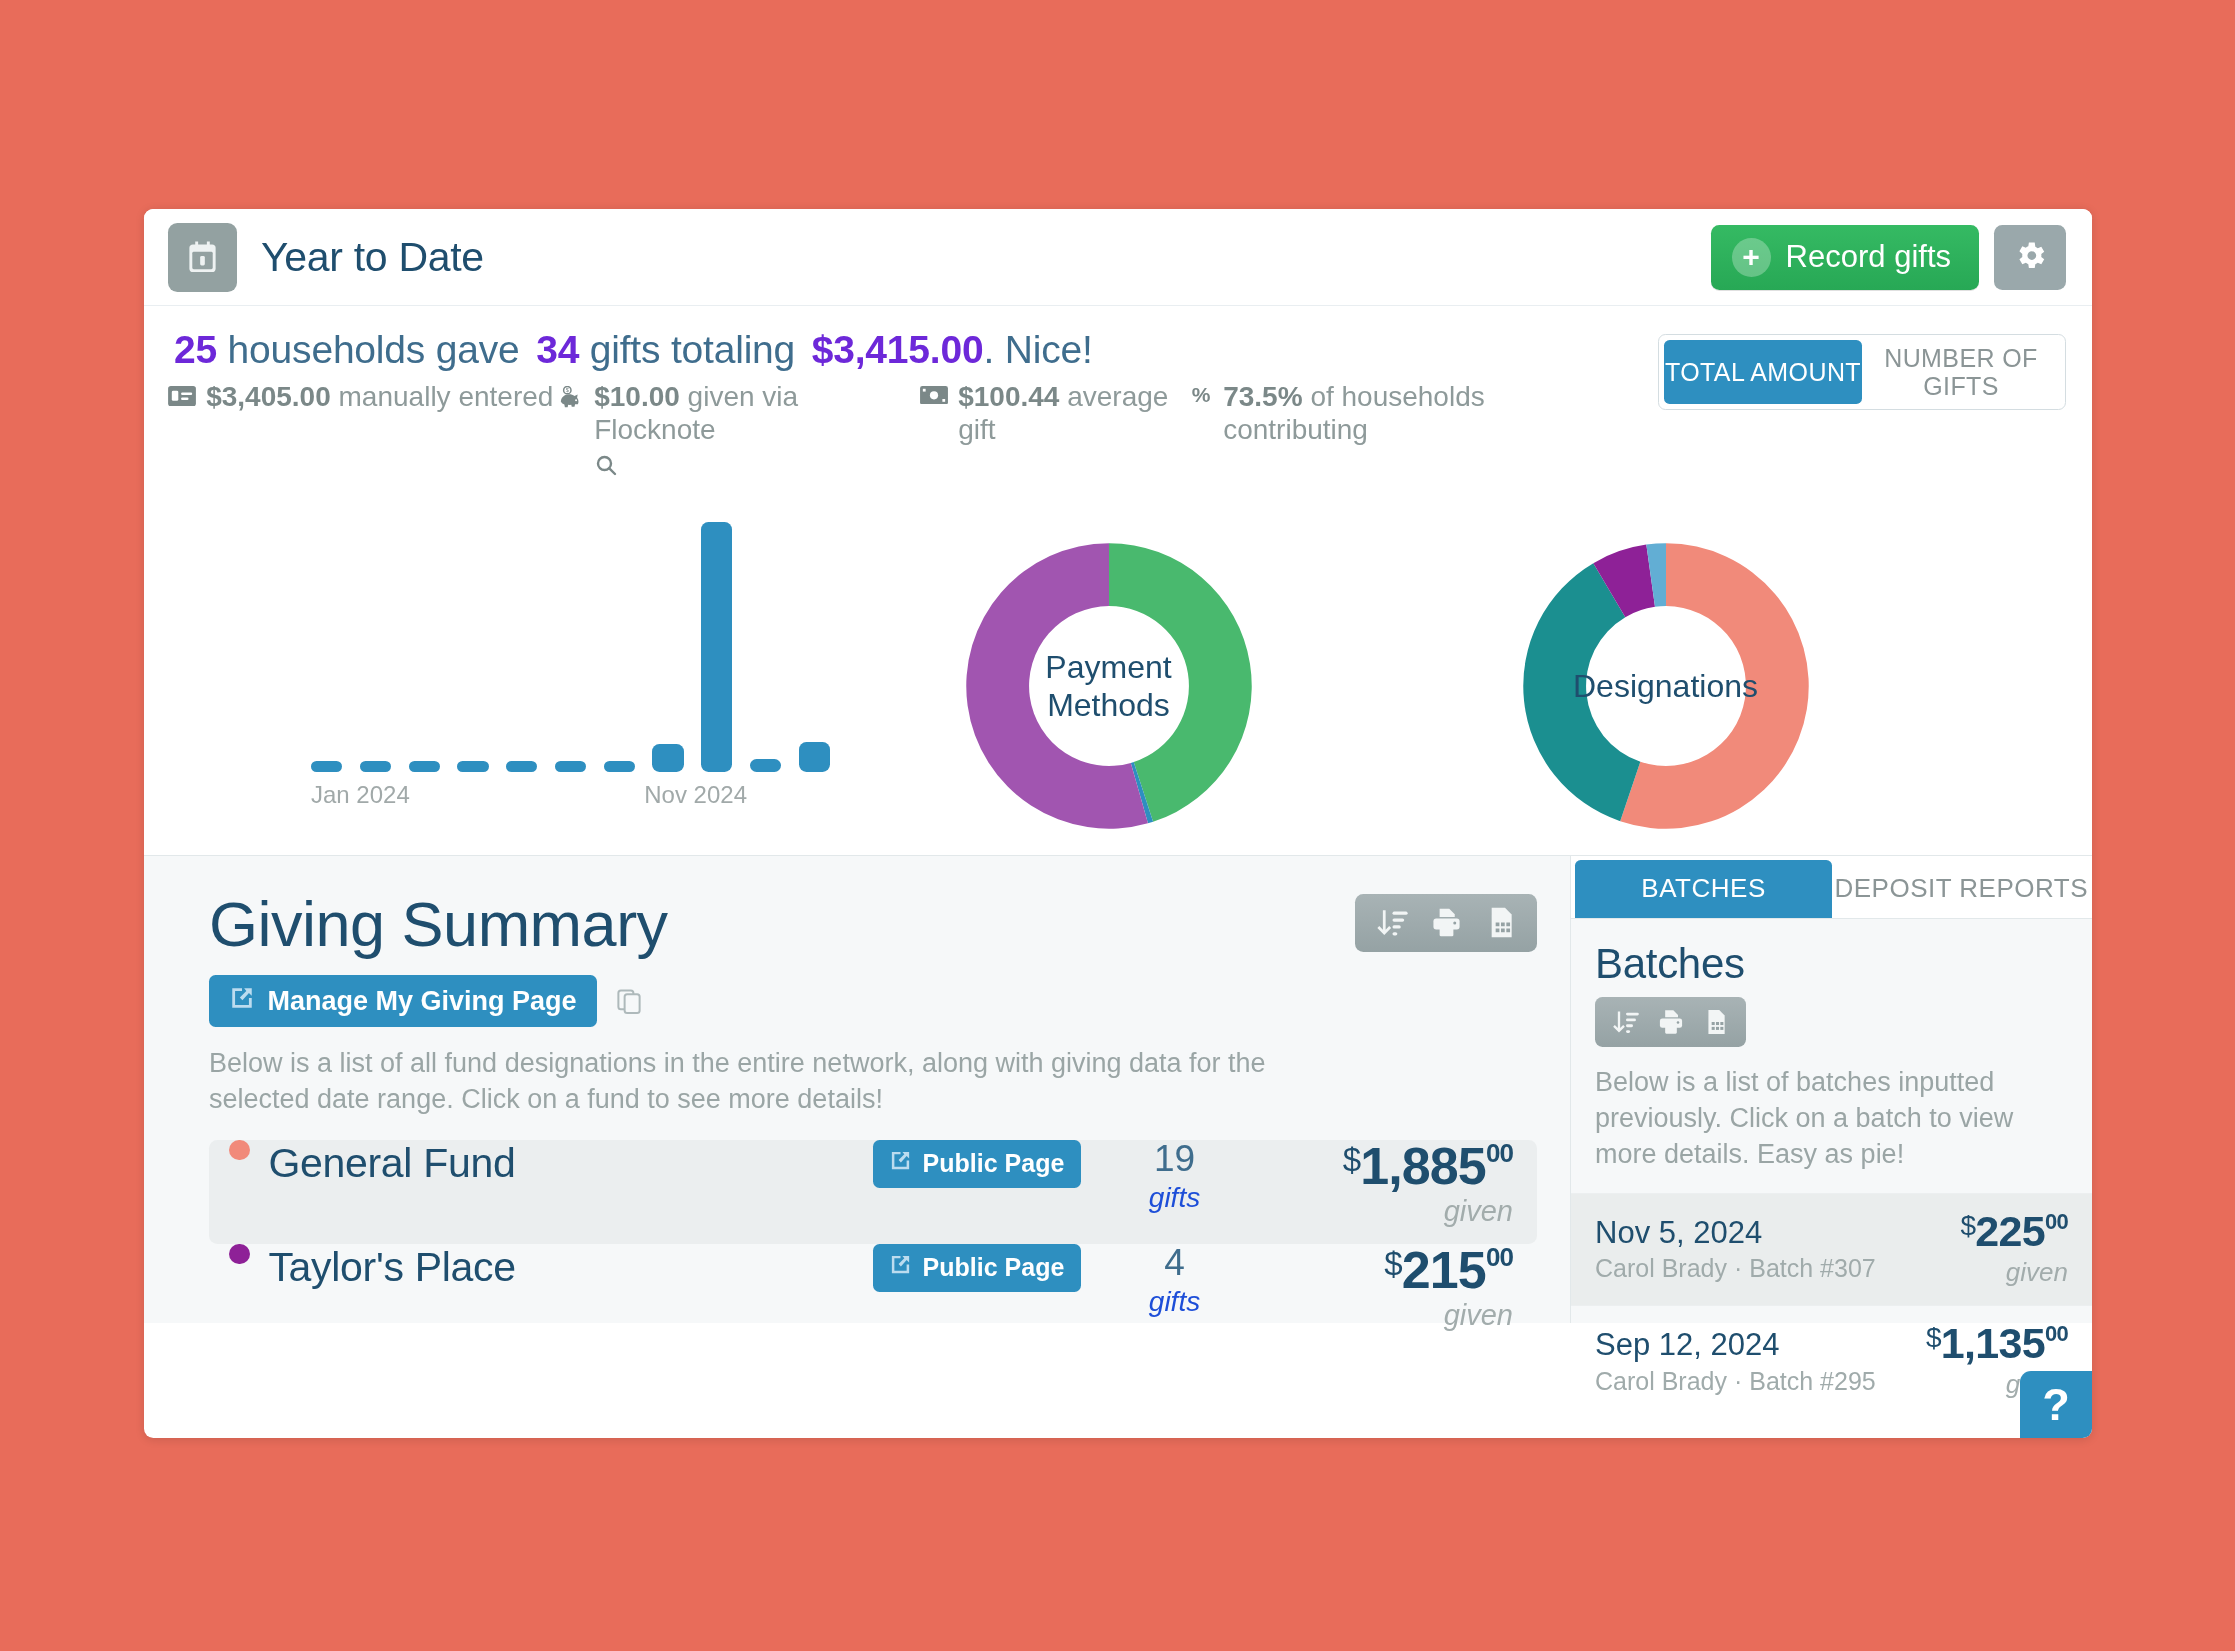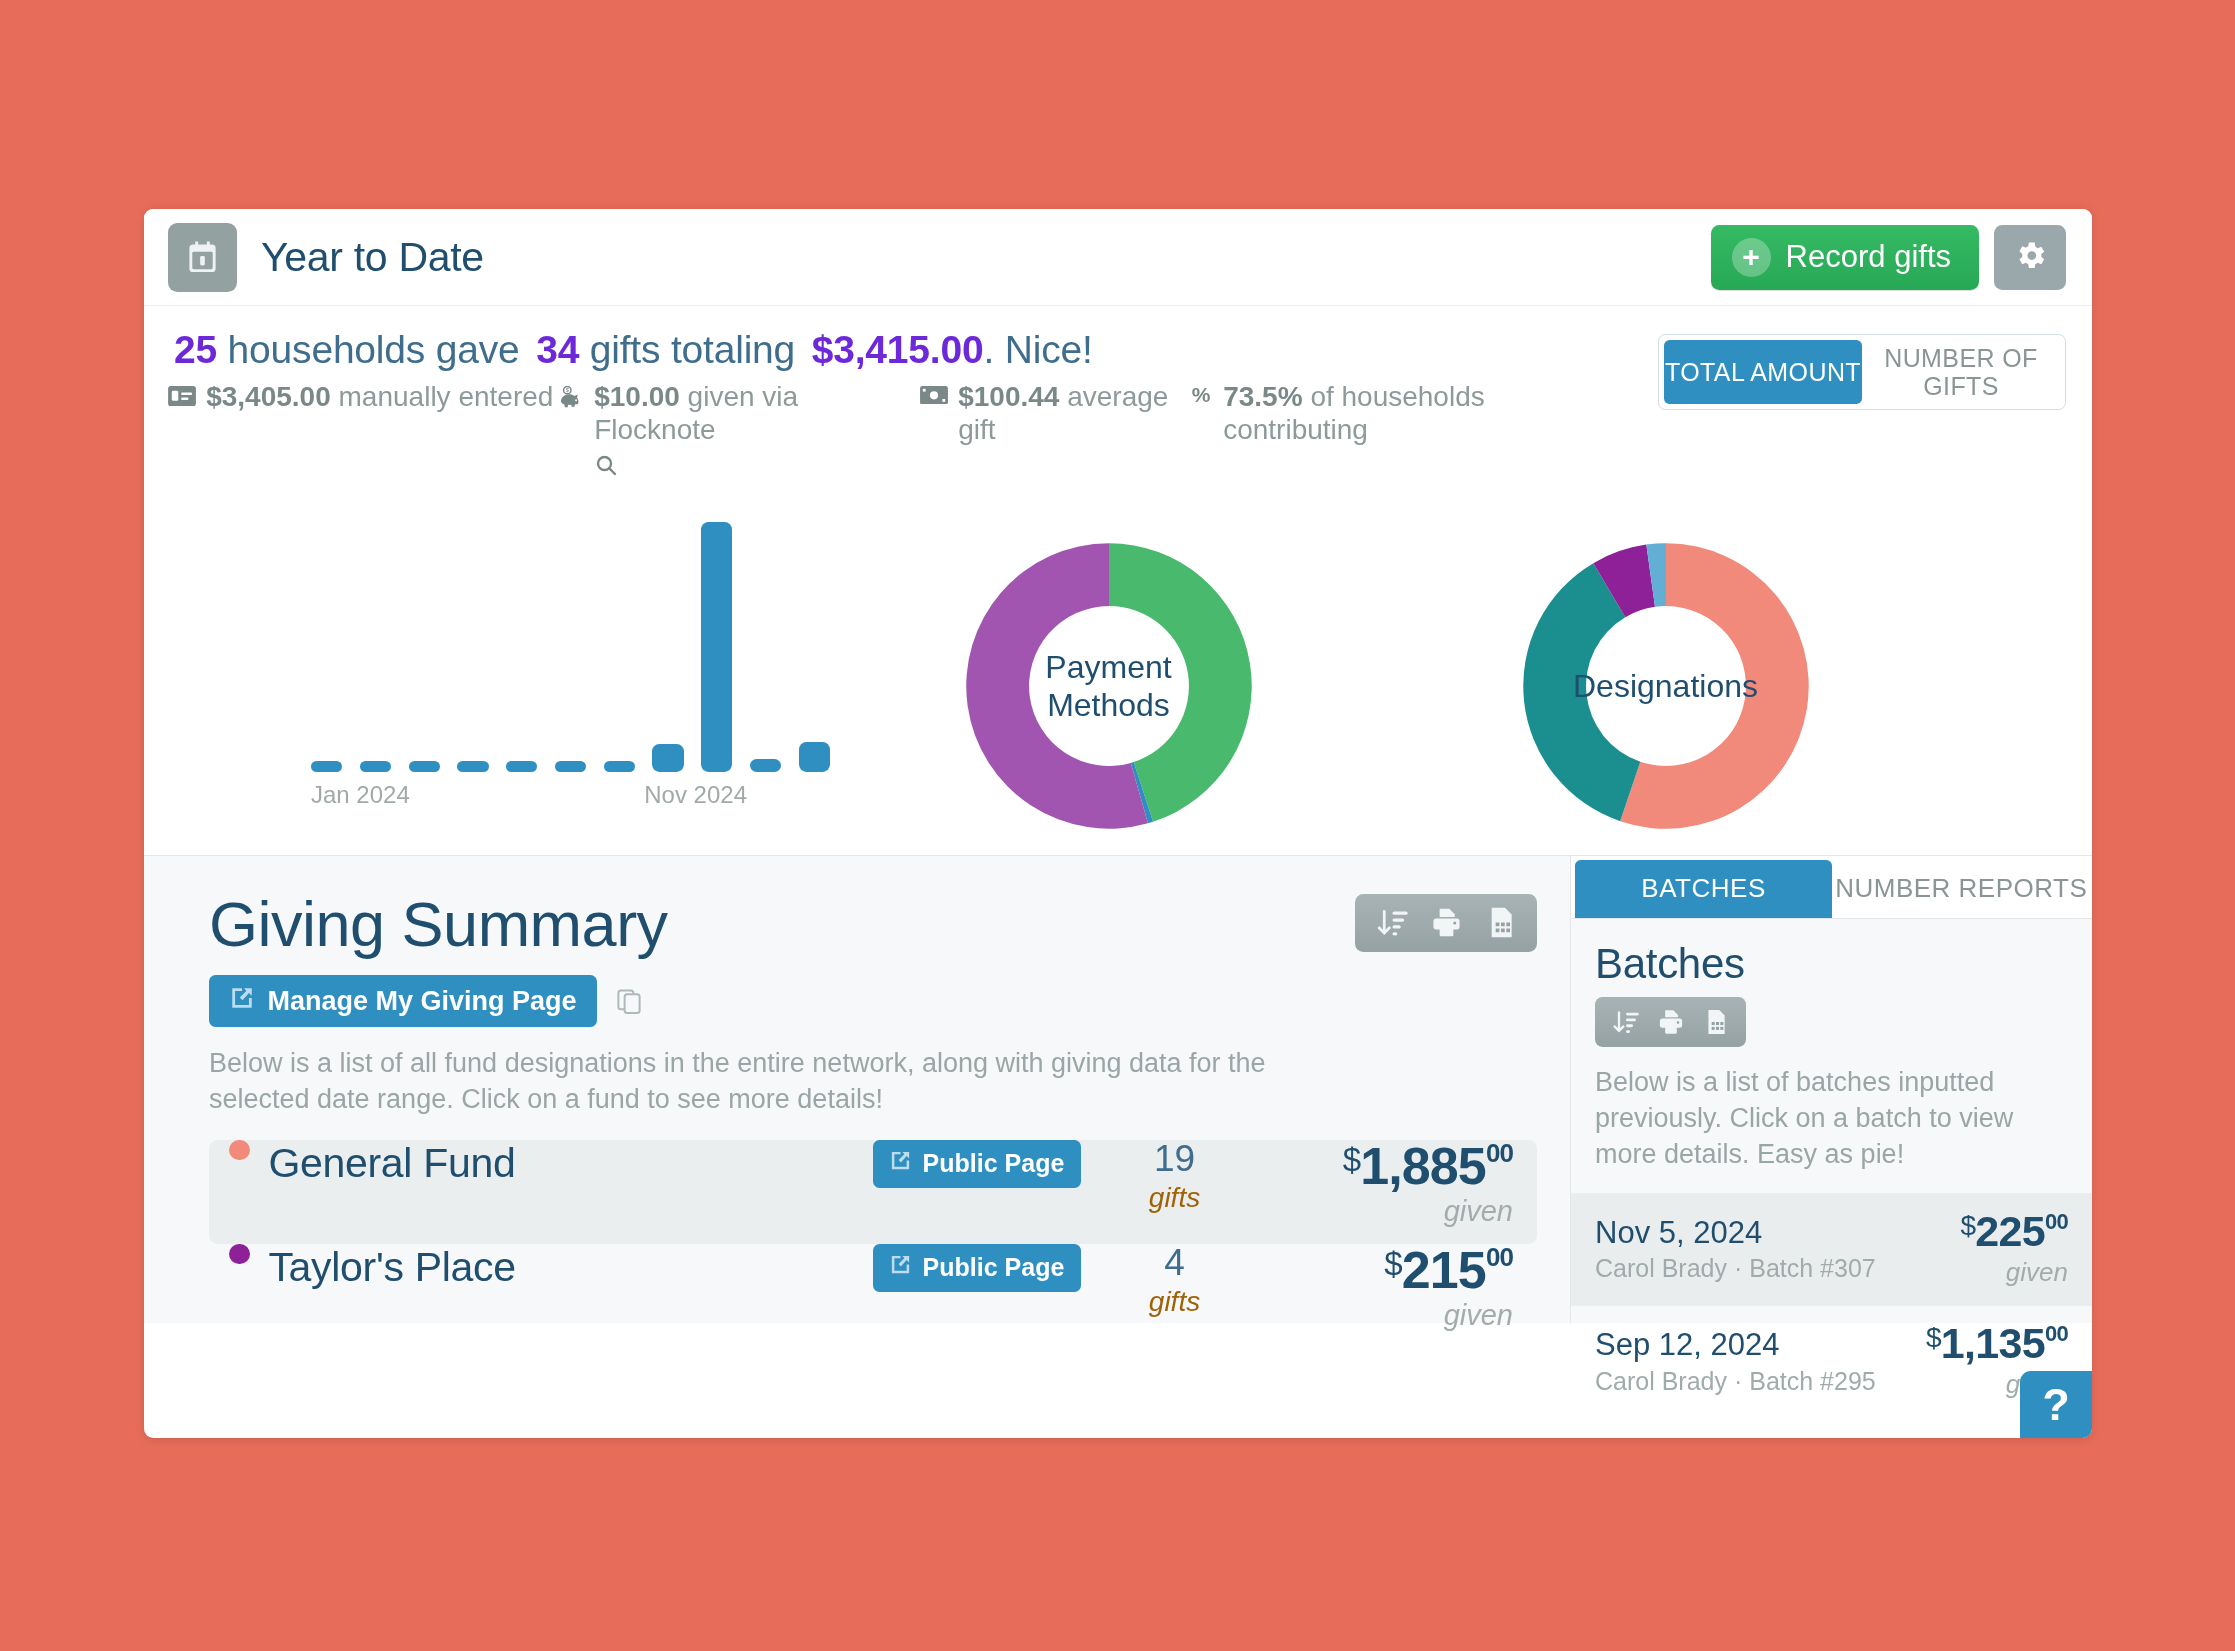--- a/index.html
+++ b/index.html
@@ -201,21 +201,21 @@
     border-radius: 6.5px; height: 48px; padding: 0 16.7px;
     display: flex; align-items: center; gap: 10.2px;
     font-size: 25px; cursor: pointer; font-weight: 600;
     flex: 0 0 auto;
   }
   .btn-public svg { fill: #bcdcef; }
   .gifts-col {
     width: 139px; text-align: center; margin-left: 24px; flex: 0 0 auto;
   }
   .gifts-n { font-size: 37px; color: #3f6d8d; font-weight: 300; line-height: 1; }
-  .gifts-l { font-size: 28px; color: #a16207; font-style: italic; font-weight: 300; margin-top: 5.6px; }
+  .gifts-l { font-size: 28px; color: #1d4ed8; font-style: italic; font-weight: 300; margin-top: 5.6px; }
   .amt-col { width: 269px; text-align: right; flex: 0 0 auto; }
   .amt {
     font-size: 52px; color: #1f4e6e; font-weight: 700;
     line-height: 1; white-space: nowrap; letter-spacing: -0.9px;
   }
   .amt .cur { font-size: 33px; font-weight: 400; vertical-align: 13px; }
   .amt .cents { font-size: 26px; vertical-align: 22px; font-weight: 600; }
   .amt-l { font-size: 29px; color: #a2acac; font-style: italic; font-weight: 300; margin-top: 3.7px; }
 
   
@@ -494,21 +494,21 @@
               <span class="amt" style="display:block"><span class="cur">$</span>215<span class="cents">00</span></span>
               <span class="amt-l" style="display:block">given</span>
             </span>
           </div>
         </div>
     </div>
 
     <div class="right-col">
       <div class="tabs">
         <div class="tab active">BATCHES</div>
-        <div class="tab">NUMBER REPORTS</div>
+        <div class="tab">DEPOSIT REPORTS</div>
       </div>
       <div class="panel-pad">
         <div class="panel-title">Batches</div>
         <div class="toolbar-sm">
           <span>
             <svg width="28" height="28" viewBox="0 0 24 24">
                 <path d="M5 3v14.2l-2.6-2.6-1.4 1.4 5 5 5-5-1.4-1.4L7 17.2V3z"></path>
                 <rect x="12" y="4" width="11" height="2.4" rx="1.2"></rect>
                 <rect x="12" y="9" width="8.5" height="2.4" rx="1.2"></rect>
                 <rect x="12" y="14" width="6" height="2.4" rx="1.2"></rect>

